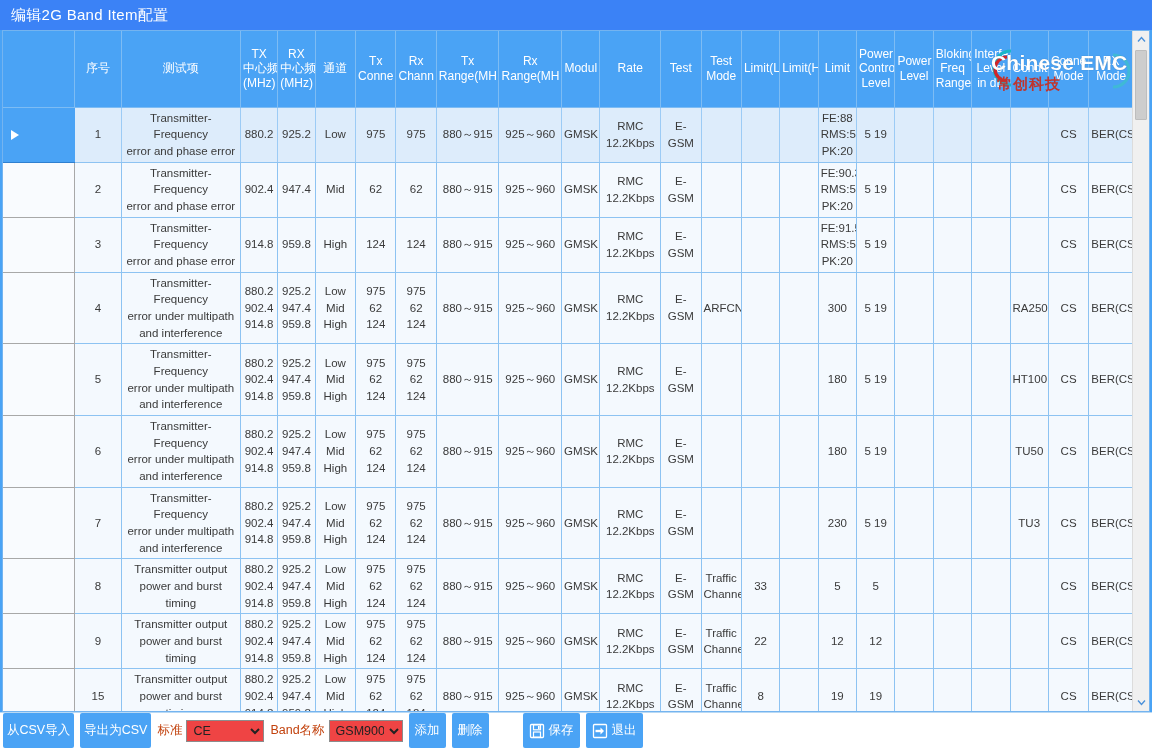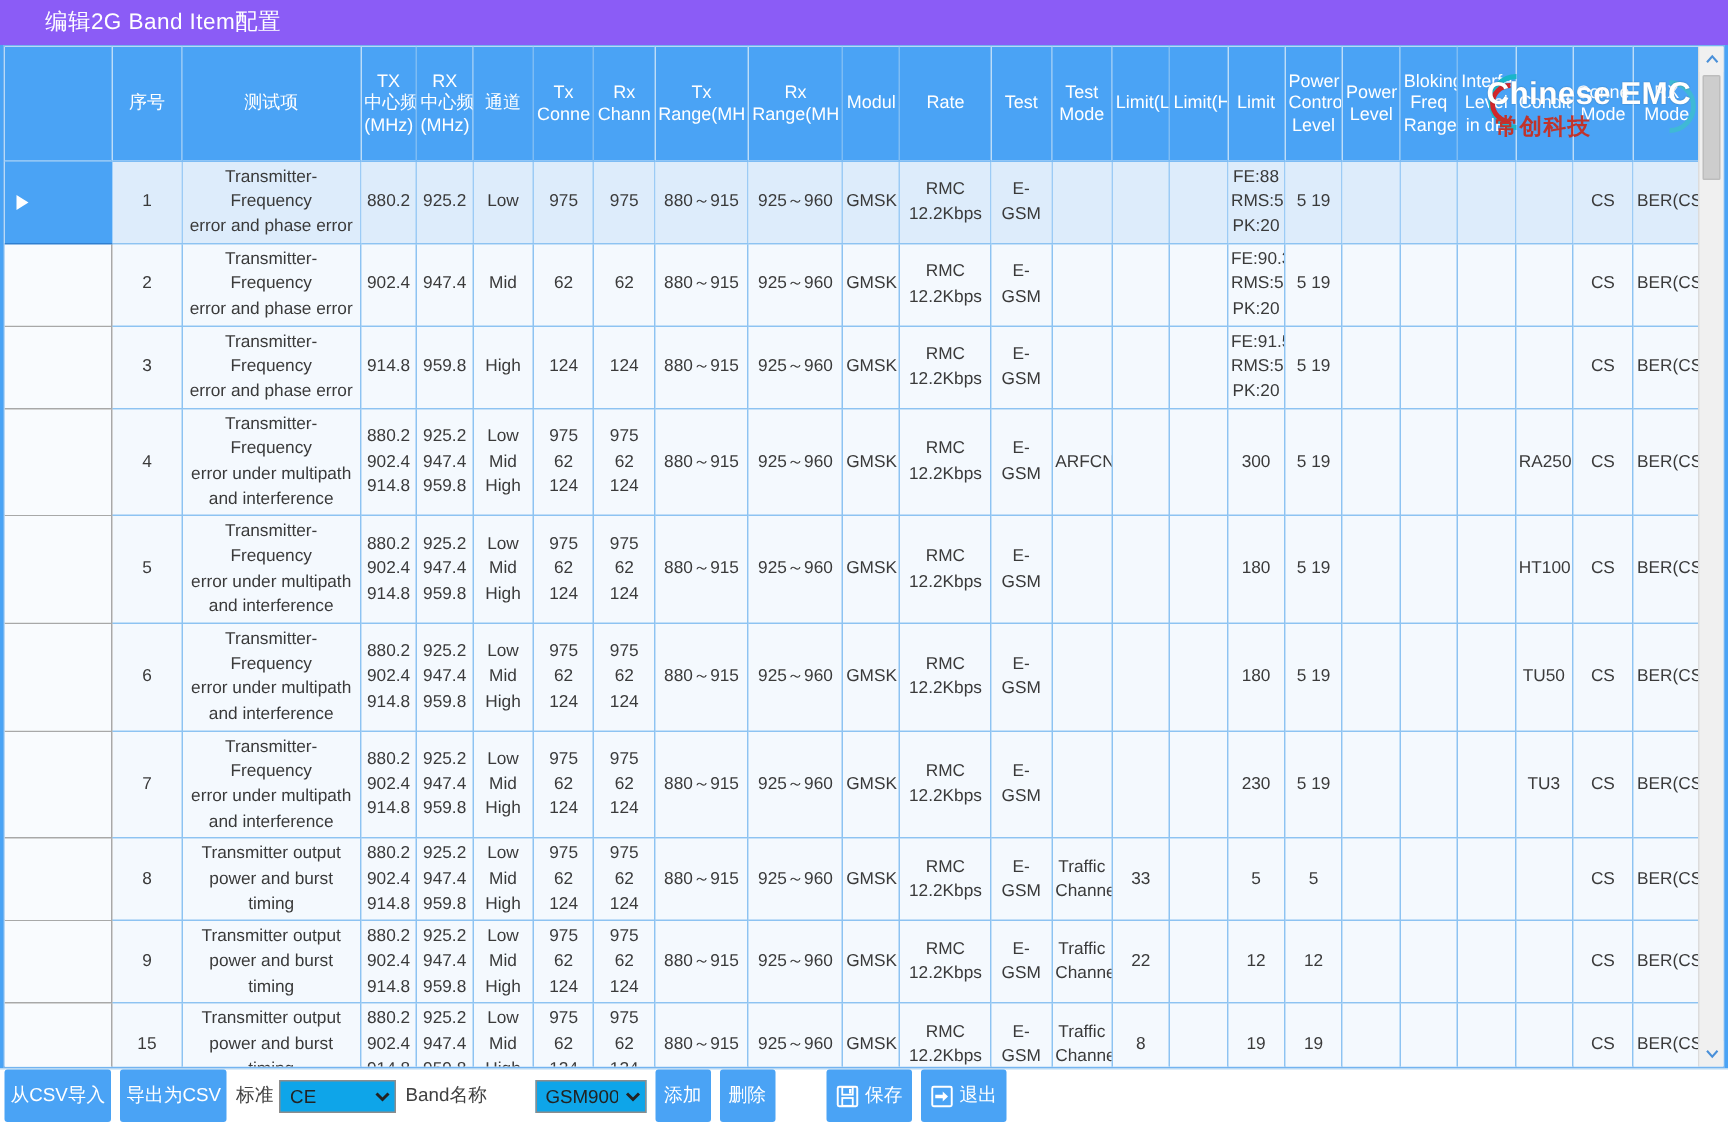--- a/index.html
+++ b/index.html
@@ -9,25 +9,25 @@
     overflow: hidden;
     font-family: "Liberation Sans", "DejaVu Sans", sans-serif;
   }
   body {
     background: #4aa3f5;
     position: relative;
   }
   
   #titlebar {
     height: 30px;
-    background: #8b5cf6;
+    background: #3b82f6;
     color: #ffffff;
     font-size: 15px;
     line-height: 30px;
-    padding-left: 30px;
+    padding-left: 11px;
     letter-spacing: .3px;
     user-select: none;
   }
   
   #gridwrap {
     position: absolute;
     left: 2px; top: 30px;
     width: 1148px; height: 682px;
     background: #ffffff;
     border: 1px solid #74b4f0;
@@ -168,32 +168,32 @@
     padding: 0 6px;
     font-size: 12.5px;
     font-family: inherit;
     cursor: pointer;
     display: inline-flex;
     align-items: center;
     gap: 4px;
     white-space: nowrap;
   }
   .bluebtn.wide { padding: 0 4px; }
-  .lbl { color: #404040; margin: 0 4px 0 6px; white-space: nowrap; }
+  .lbl { color: #c2410c; margin: 0 4px 0 6px; white-space: nowrap; }
   select.cb {
     height: 22px;
     font-size: 12.5px;
     font-family: inherit;
     border: 1px solid #8c8c8c;
-    background: #0ea5e9;
+    background: #ef4444;
     color: #222;
     padding: 0 2px;
   }
   #std-select { width: 78px; }
-  #band-select { width: 74px; margin-left: 28px; }
+  #band-select { width: 74px; }
   .tb-gap { width: 34px; }
   .tb-gap-sm { width: 6px; }
   .icon-save, .icon-exit {
     display: inline-block;
     width: 16px; height: 16px;
     position: relative;
     flex: 0 0 16px;
   }
   .icon-save svg, .icon-exit svg { display:block; }
 </style>

